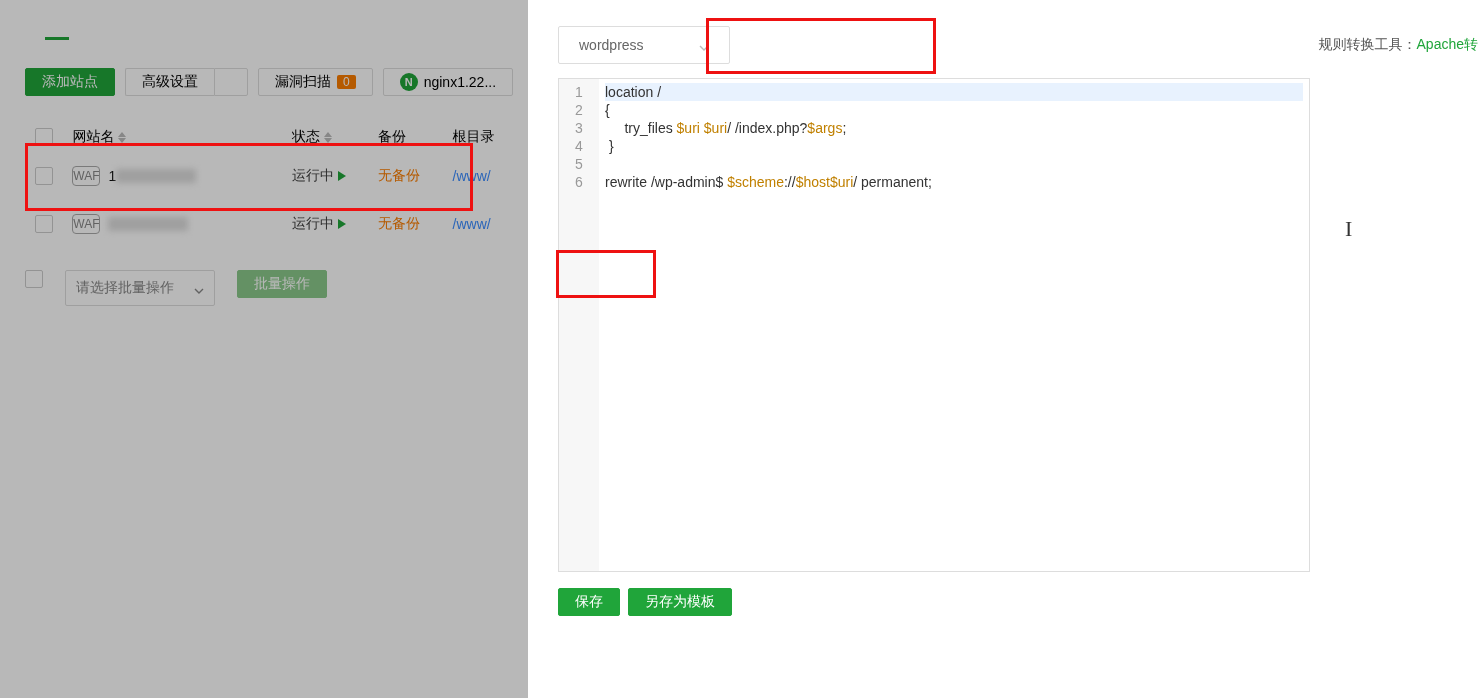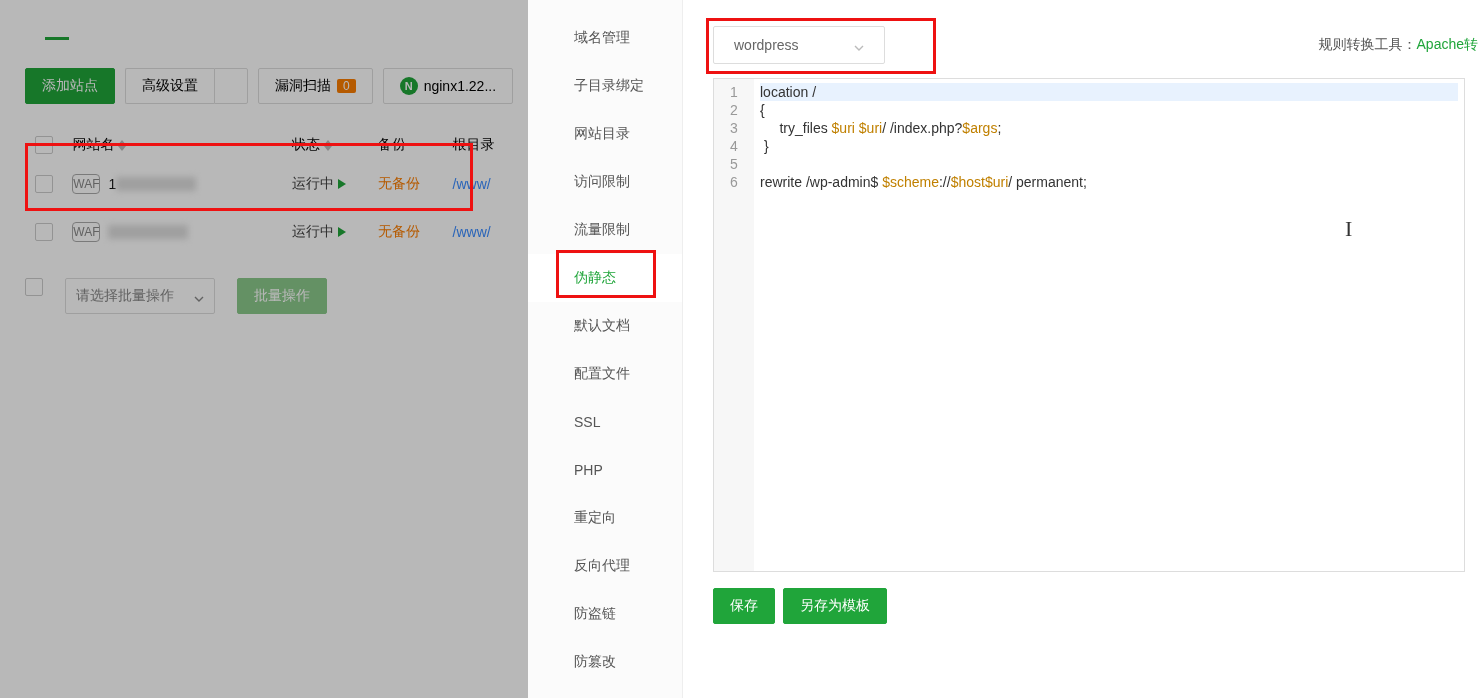--- a/index.html
+++ b/index.html
@@ -2,21 +2,21 @@
 <html><head>
 <meta charset="utf-8">
 <style>
 *{margin:0;padding:0;box-sizing:border-box;font-family:"Microsoft YaHei","PingFang SC",sans-serif;font-size:14px}
 body{background:#fff;position:relative;width:1478px;height:698px;overflow:hidden}
 .bg-page{position:absolute;top:0;left:0;width:528px;height:698px;padding:10px}
 .tabs-row{height:30px;display:flex;gap:20px;padding-left:35px}
 .tab{padding:4px 12px;cursor:pointer}
 .tab.active{border-bottom:3px solid #20a53a}
 .toolbar{display:flex;gap:10px;margin-top:28px;padding-left:15px}
-.btn{display:inline-flex;align-items:center;justify-content:center;padding:0 16px;height:36px;border:1px solid #ddd;border-radius:2px;background:#fff;cursor:pointer}
+.btn{display:inline-flex;align-items:center;justify-content:center;padding:0 16px;height:28px;border:1px solid #ddd;border-radius:2px;background:#fff;cursor:pointer}
 .btn-primary{background:#20a53a;color:#fff;border-color:#20a53a}
 .btn-split{display:flex}
 .btn-split .btn-main{border-right:none;border-radius:2px 0 0 2px}
 .btn-split .btn-arrow{width:34px;border-radius:0 2px 2px 0;display:flex;align-items:center;justify-content:center}
 .badge-cnt{background:#fb7d00;color:#fff;padding:0 6px;margin-left:6px;border-radius:2px;font-size:12px}
 .nginx-icon{width:18px;height:18px;border-radius:50%;background:#20a53a;color:#fff;display:inline-flex;align-items:center;justify-content:center;font-size:11px;margin-right:6px;font-weight:bold}
 .table{margin-top:26px;padding-left:15px}
 .thead{display:flex;align-items:center;padding:6px 0;font-size:13px}
 .th-cb{width:50px;padding-left:10px}
 .th-name{width:235px;display:flex;align-items:center}
@@ -163,36 +163,20 @@
             <path d="M1 1l4 4 4-4" fill="none" stroke="#888" stroke-width="1.4"></path>
           </svg></span>
       </div>
     <button class="btn btn-batch">批量操作</button>
   </div>
 </div>
 
 <div class="overlay"></div>
 
 <div class="modal">
-  <div class="side-menu" id="sidemenu">
-      <div class="mitem">域名管理</div>
-      <div class="mitem">子目录绑定</div>
-      <div class="mitem">网站目录</div>
-      <div class="mitem">访问限制</div>
-      <div class="mitem">流量限制</div>
-      <div class="mitem active">伪静态</div>
-      <div class="mitem">默认文档</div>
-      <div class="mitem">配置文件</div>
-      <div class="mitem">SSL</div>
-      <div class="mitem">PHP</div>
-      <div class="mitem">重定向</div>
-      <div class="mitem">反向代理</div>
-      <div class="mitem">防盗链</div>
-      <div class="mitem">防篡改</div>
-    </div>
   <div class="mcontent">
     <div class="top-row">
       <div class="tpl-select">
         <span>wordpress</span>
         <span class="chev"><svg viewBox="0 0 10 6">
               <path d="M1 1l4 4 4-4" fill="none" stroke="#bbb" stroke-width="1.4"></path>
             </svg></span>
       </div>
     </div>
     <div class="convert-label"><span>规则转换工具：</span><span class="convert-link">Apache转</span></div>

